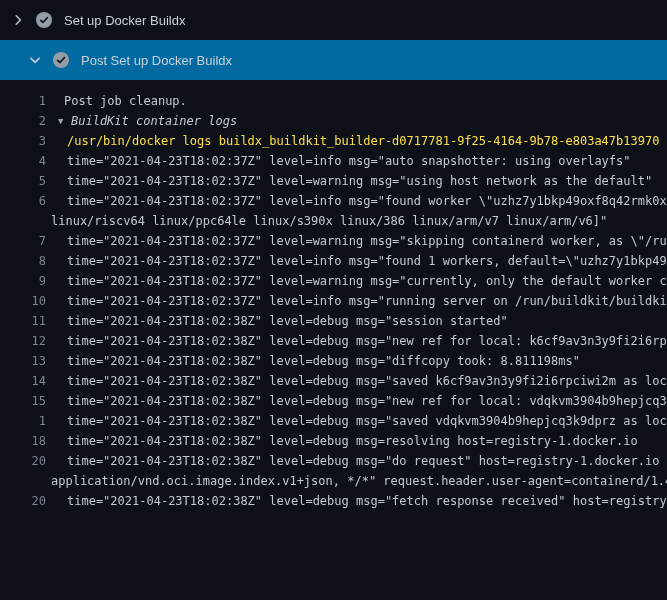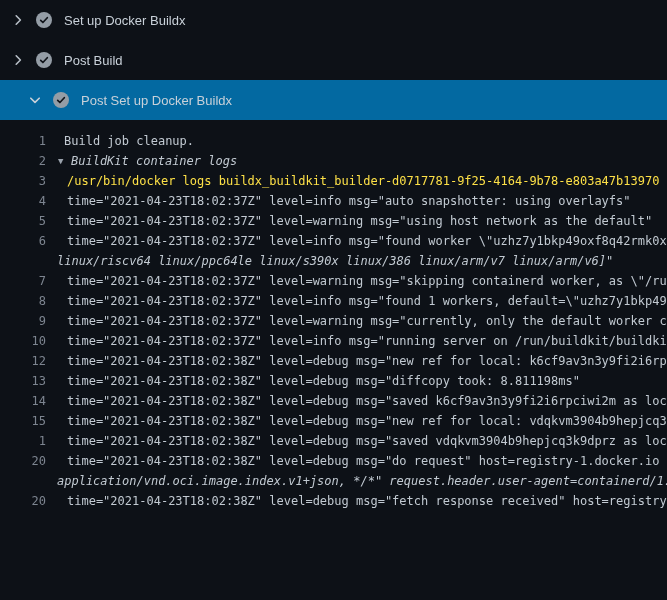--- a/index.html
+++ b/index.html
@@ -32,21 +32,21 @@
   }
   .log-row { position:relative; height:20px; line-height:20px; }
   .ln {
     position:absolute; left:0; top:0; width:46px;
     text-align:right; color:#7d8590; cursor:pointer;
   }
   .txt { position:absolute; top:0; white-space:pre; }
   .log-row.plain  .txt { left:64px; }
   .log-row.content .txt { left:67px; }
   .log-row.command .txt { left:67px; color:#fde047; }
-  .log-row.wrap   .txt { left:57px;font-style:italic; }
+  .log-row.wrap   .txt { left:51px; }
   .log-row.group  .txt { left:71px;font-style:italic; }
   .log-row.group { cursor:pointer; }
   .caret {
     display:none;
     position:absolute; left:58px; top:0;
     font-size:9px; line-height:20px; color:#9ba3ad;
   }
   .log-row.group .caret { display:block; }
 </style>
 </head>
@@ -62,56 +62,41 @@
 
     </span>
     <span class="check">
       <svg width="16" height="16" viewBox="0 0 16 16">
         <circle cx="8" cy="8" r="8" fill="#949da6"></circle>
         <path d="M4.7 8.4 L6.9 10.5 L11.3 5.7" fill="none" stroke="#10141a" stroke-width="1.7" stroke-linecap="round" stroke-linejoin="round"></path>
       </svg>
     </span>
     <span class="step-label">Set up Docker Buildx</span>
   </div>
-      <div class="step">
-    <span class="chev">
-      <svg class="right" width="16" height="16" viewBox="0 0 16 16">
-        <path d="M6.2 3.8 L10.4 8 L6.2 12.2" fill="none" stroke="#b7bfc7" stroke-width="1.6" stroke-linecap="round" stroke-linejoin="round"></path>
-      </svg>
-
-    </span>
-    <span class="check">
-      <svg width="16" height="16" viewBox="0 0 16 16">
-        <circle cx="8" cy="8" r="8" fill="#949da6"></circle>
-        <path d="M4.7 8.4 L6.9 10.5 L11.3 5.7" fill="none" stroke="#10141a" stroke-width="1.7" stroke-linecap="round" stroke-linejoin="round"></path>
-      </svg>
-    </span>
-    <span class="step-label">Post Build</span>
-  </div>
       <div class="step expanded">
     <span class="chev">
 
       <svg class="down" width="16" height="16" viewBox="0 0 16 16">
         <path d="M3.8 6.2 L8 10.4 L12.2 6.2" fill="none" stroke="#c9d1d9" stroke-width="1.6" stroke-linecap="round" stroke-linejoin="round"></path>
       </svg>
     </span>
     <span class="check">
       <svg width="16" height="16" viewBox="0 0 16 16">
         <circle cx="8" cy="8" r="8" fill="#949da6"></circle>
         <path d="M4.7 8.4 L6.9 10.5 L11.3 5.7" fill="none" stroke="#10141a" stroke-width="1.7" stroke-linecap="round" stroke-linejoin="round"></path>
       </svg>
     </span>
     <span class="step-label">Post Set up Docker Buildx</span>
   </div>
     </div>
   <div class="log">
       <div class="log-row plain">
     <span class="ln">1</span>
 
-    <span class="txt">Build job cleanup.</span>
+    <span class="txt">Post job cleanup.</span>
   </div>
       <div class="log-row group">
     <span class="ln">2</span>
     <span class="caret">▼</span>
     <span class="txt">BuildKit container logs</span>
   </div>
       <div class="log-row command">
     <span class="ln">3</span>
 
     <span class="txt">/usr/bin/docker logs buildx_buildkit_builder-d0717781-9f25-4164-9b78-e803a47b13970</span>
@@ -150,20 +135,25 @@
     <span class="ln">9</span>
 
     <span class="txt">time="2021-04-23T18:02:37Z" level=warning msg="currently, only the default worker ca</span>
   </div>
       <div class="log-row content">
     <span class="ln">10</span>
 
     <span class="txt">time="2021-04-23T18:02:37Z" level=info msg="running server on /run/buildkit/buildkitd</span>
   </div>
       <div class="log-row content">
+    <span class="ln">11</span>
+
+    <span class="txt">time="2021-04-23T18:02:38Z" level=debug msg="session started"</span>
+  </div>
+      <div class="log-row content">
     <span class="ln">12</span>
 
     <span class="txt">time="2021-04-23T18:02:38Z" level=debug msg="new ref for local: k6cf9av3n3y9fi2i6rpc</span>
   </div>
       <div class="log-row content">
     <span class="ln">13</span>
 
     <span class="txt">time="2021-04-23T18:02:38Z" level=debug msg="diffcopy took: 8.811198ms"</span>
   </div>
       <div class="log-row content">
@@ -175,20 +165,25 @@
     <span class="ln">15</span>
 
     <span class="txt">time="2021-04-23T18:02:38Z" level=debug msg="new ref for local: vdqkvm3904b9hepjcq3k9</span>
   </div>
       <div class="log-row content">
     <span class="ln">1</span>
 
     <span class="txt">time="2021-04-23T18:02:38Z" level=debug msg="saved vdqkvm3904b9hepjcq3k9dprz as loca</span>
   </div>
       <div class="log-row content">
+    <span class="ln">18</span>
+
+    <span class="txt">time="2021-04-23T18:02:38Z" level=debug msg=resolving host=registry-1.docker.io</span>
+  </div>
+      <div class="log-row content">
     <span class="ln">20</span>
 
     <span class="txt">time="2021-04-23T18:02:38Z" level=debug msg="do request" host=registry-1.docker.io re</span>
   </div>
       <div class="log-row wrap">
     <span class="ln"></span>
 
     <span class="txt">application/vnd.oci.image.index.v1+json, */*" request.header.user-agent=containerd/1.4</span>
   </div>
       <div class="log-row content">

